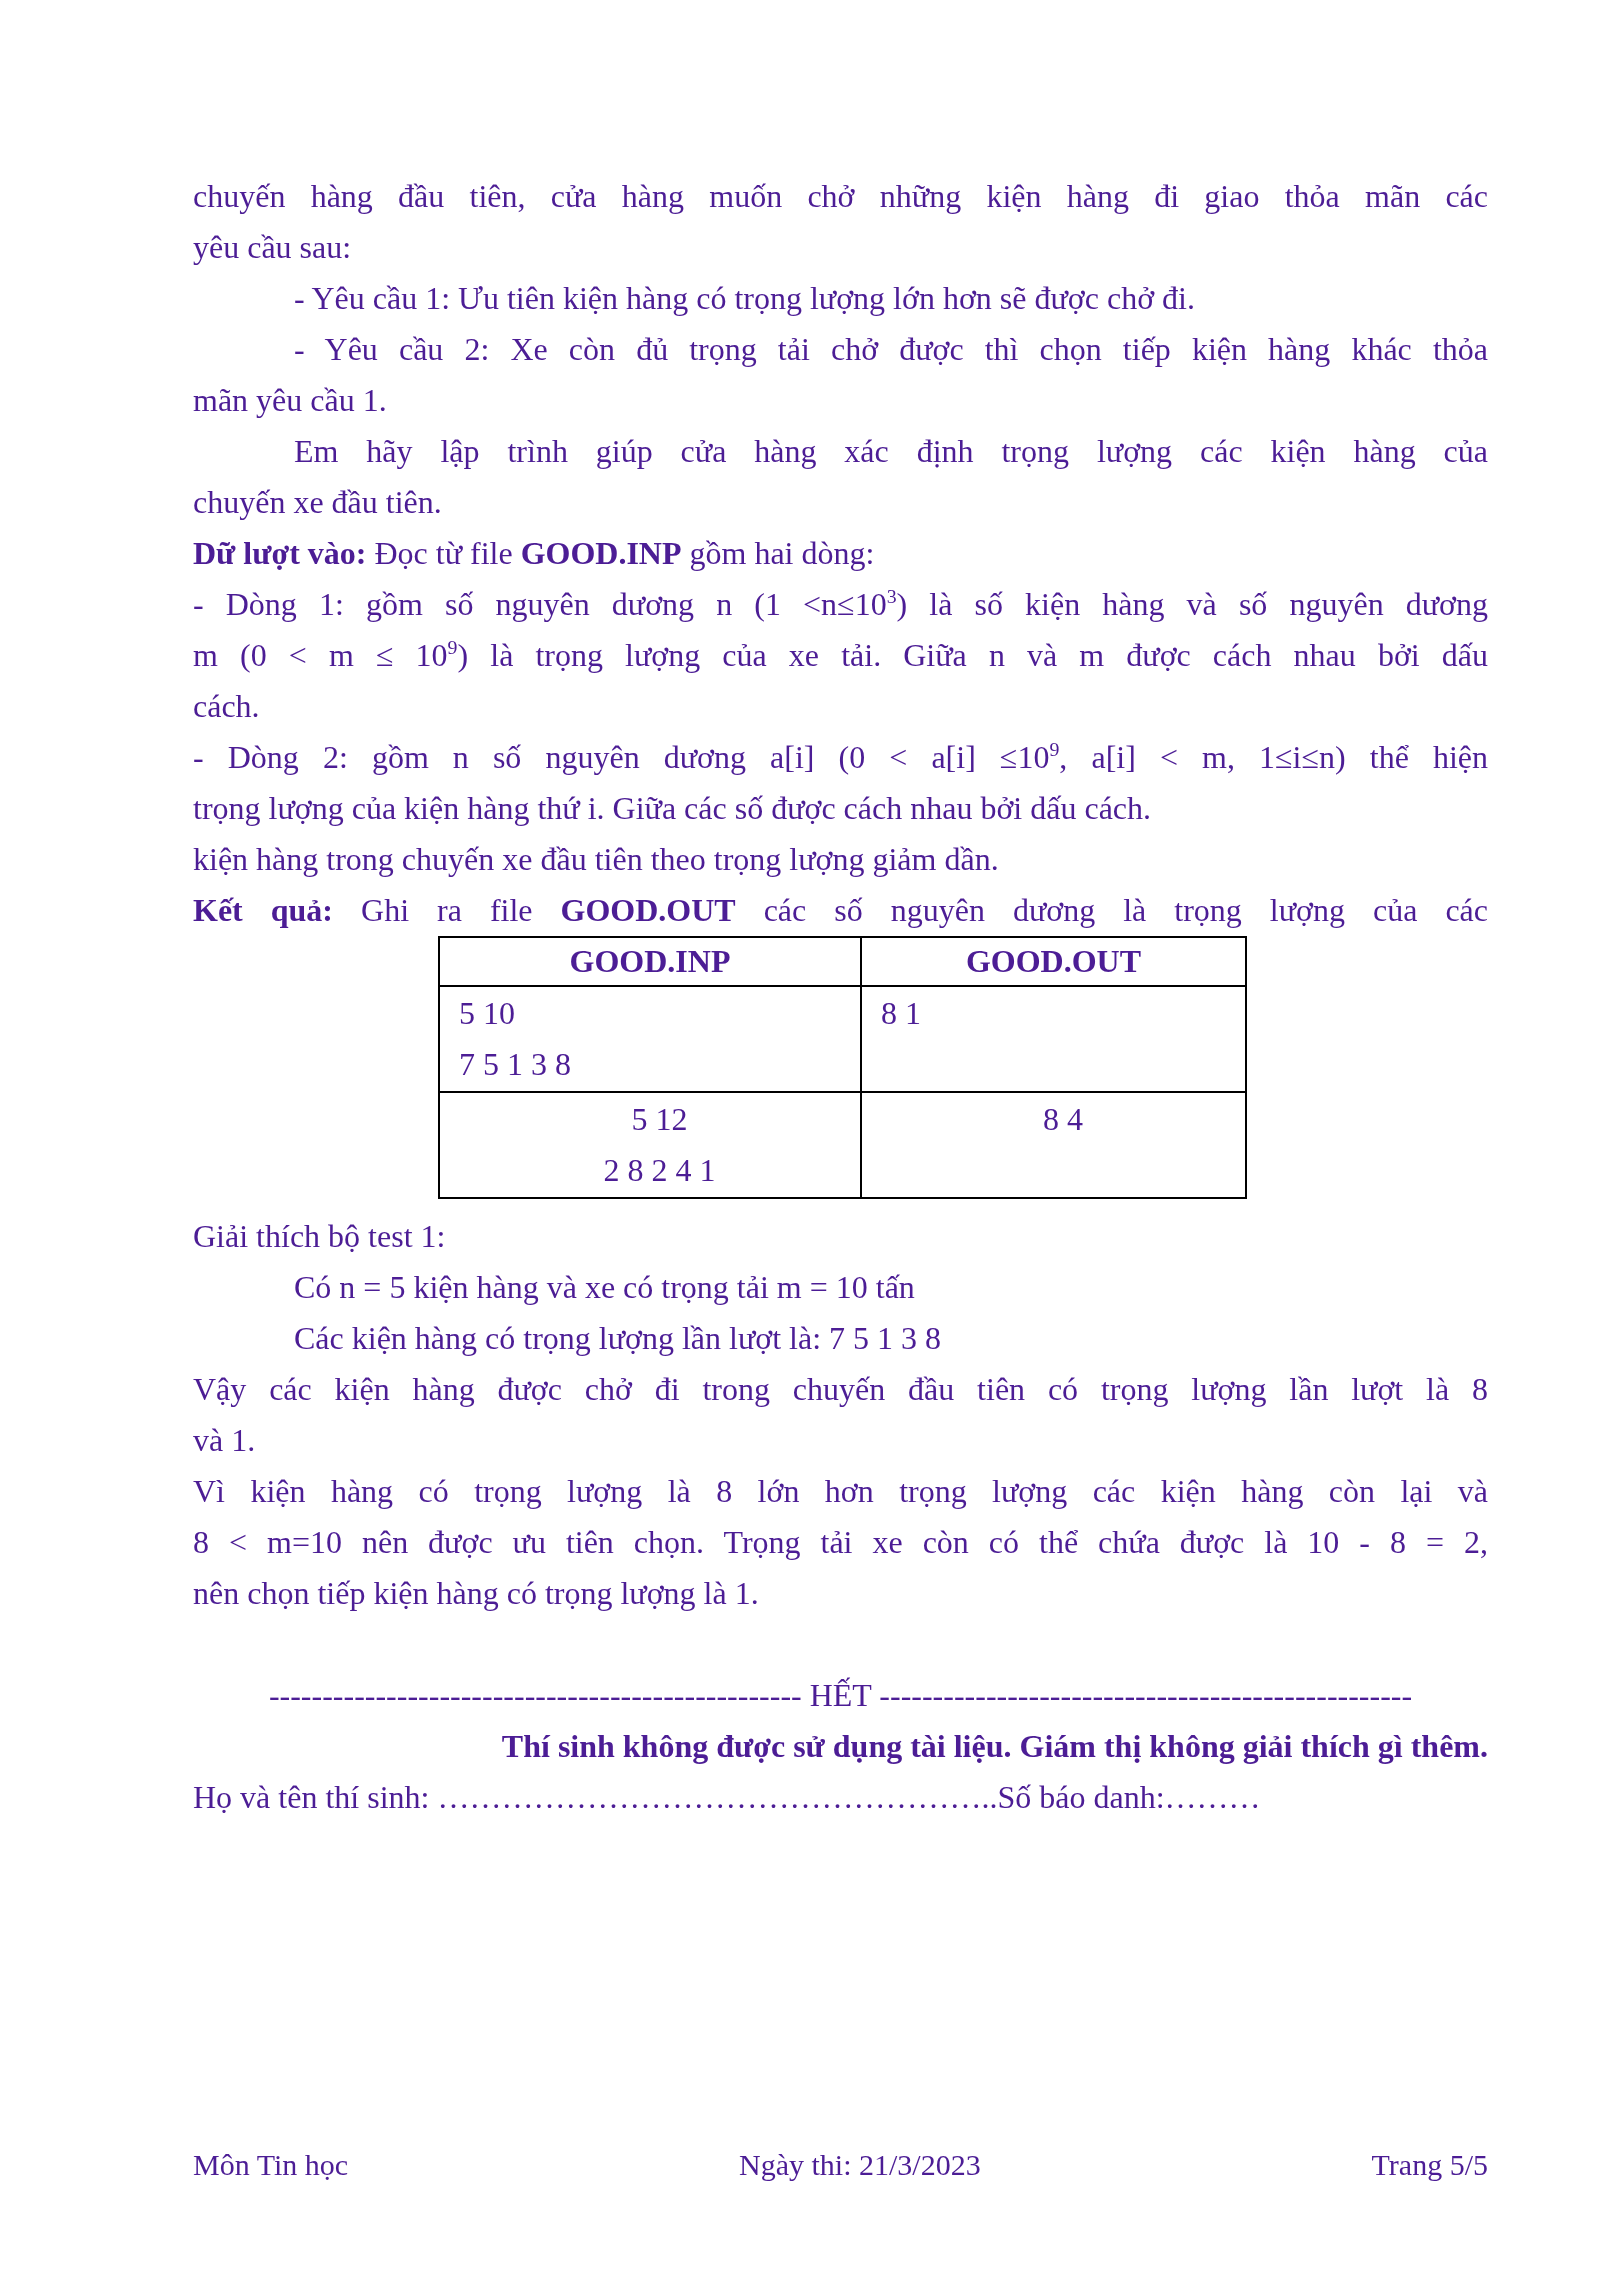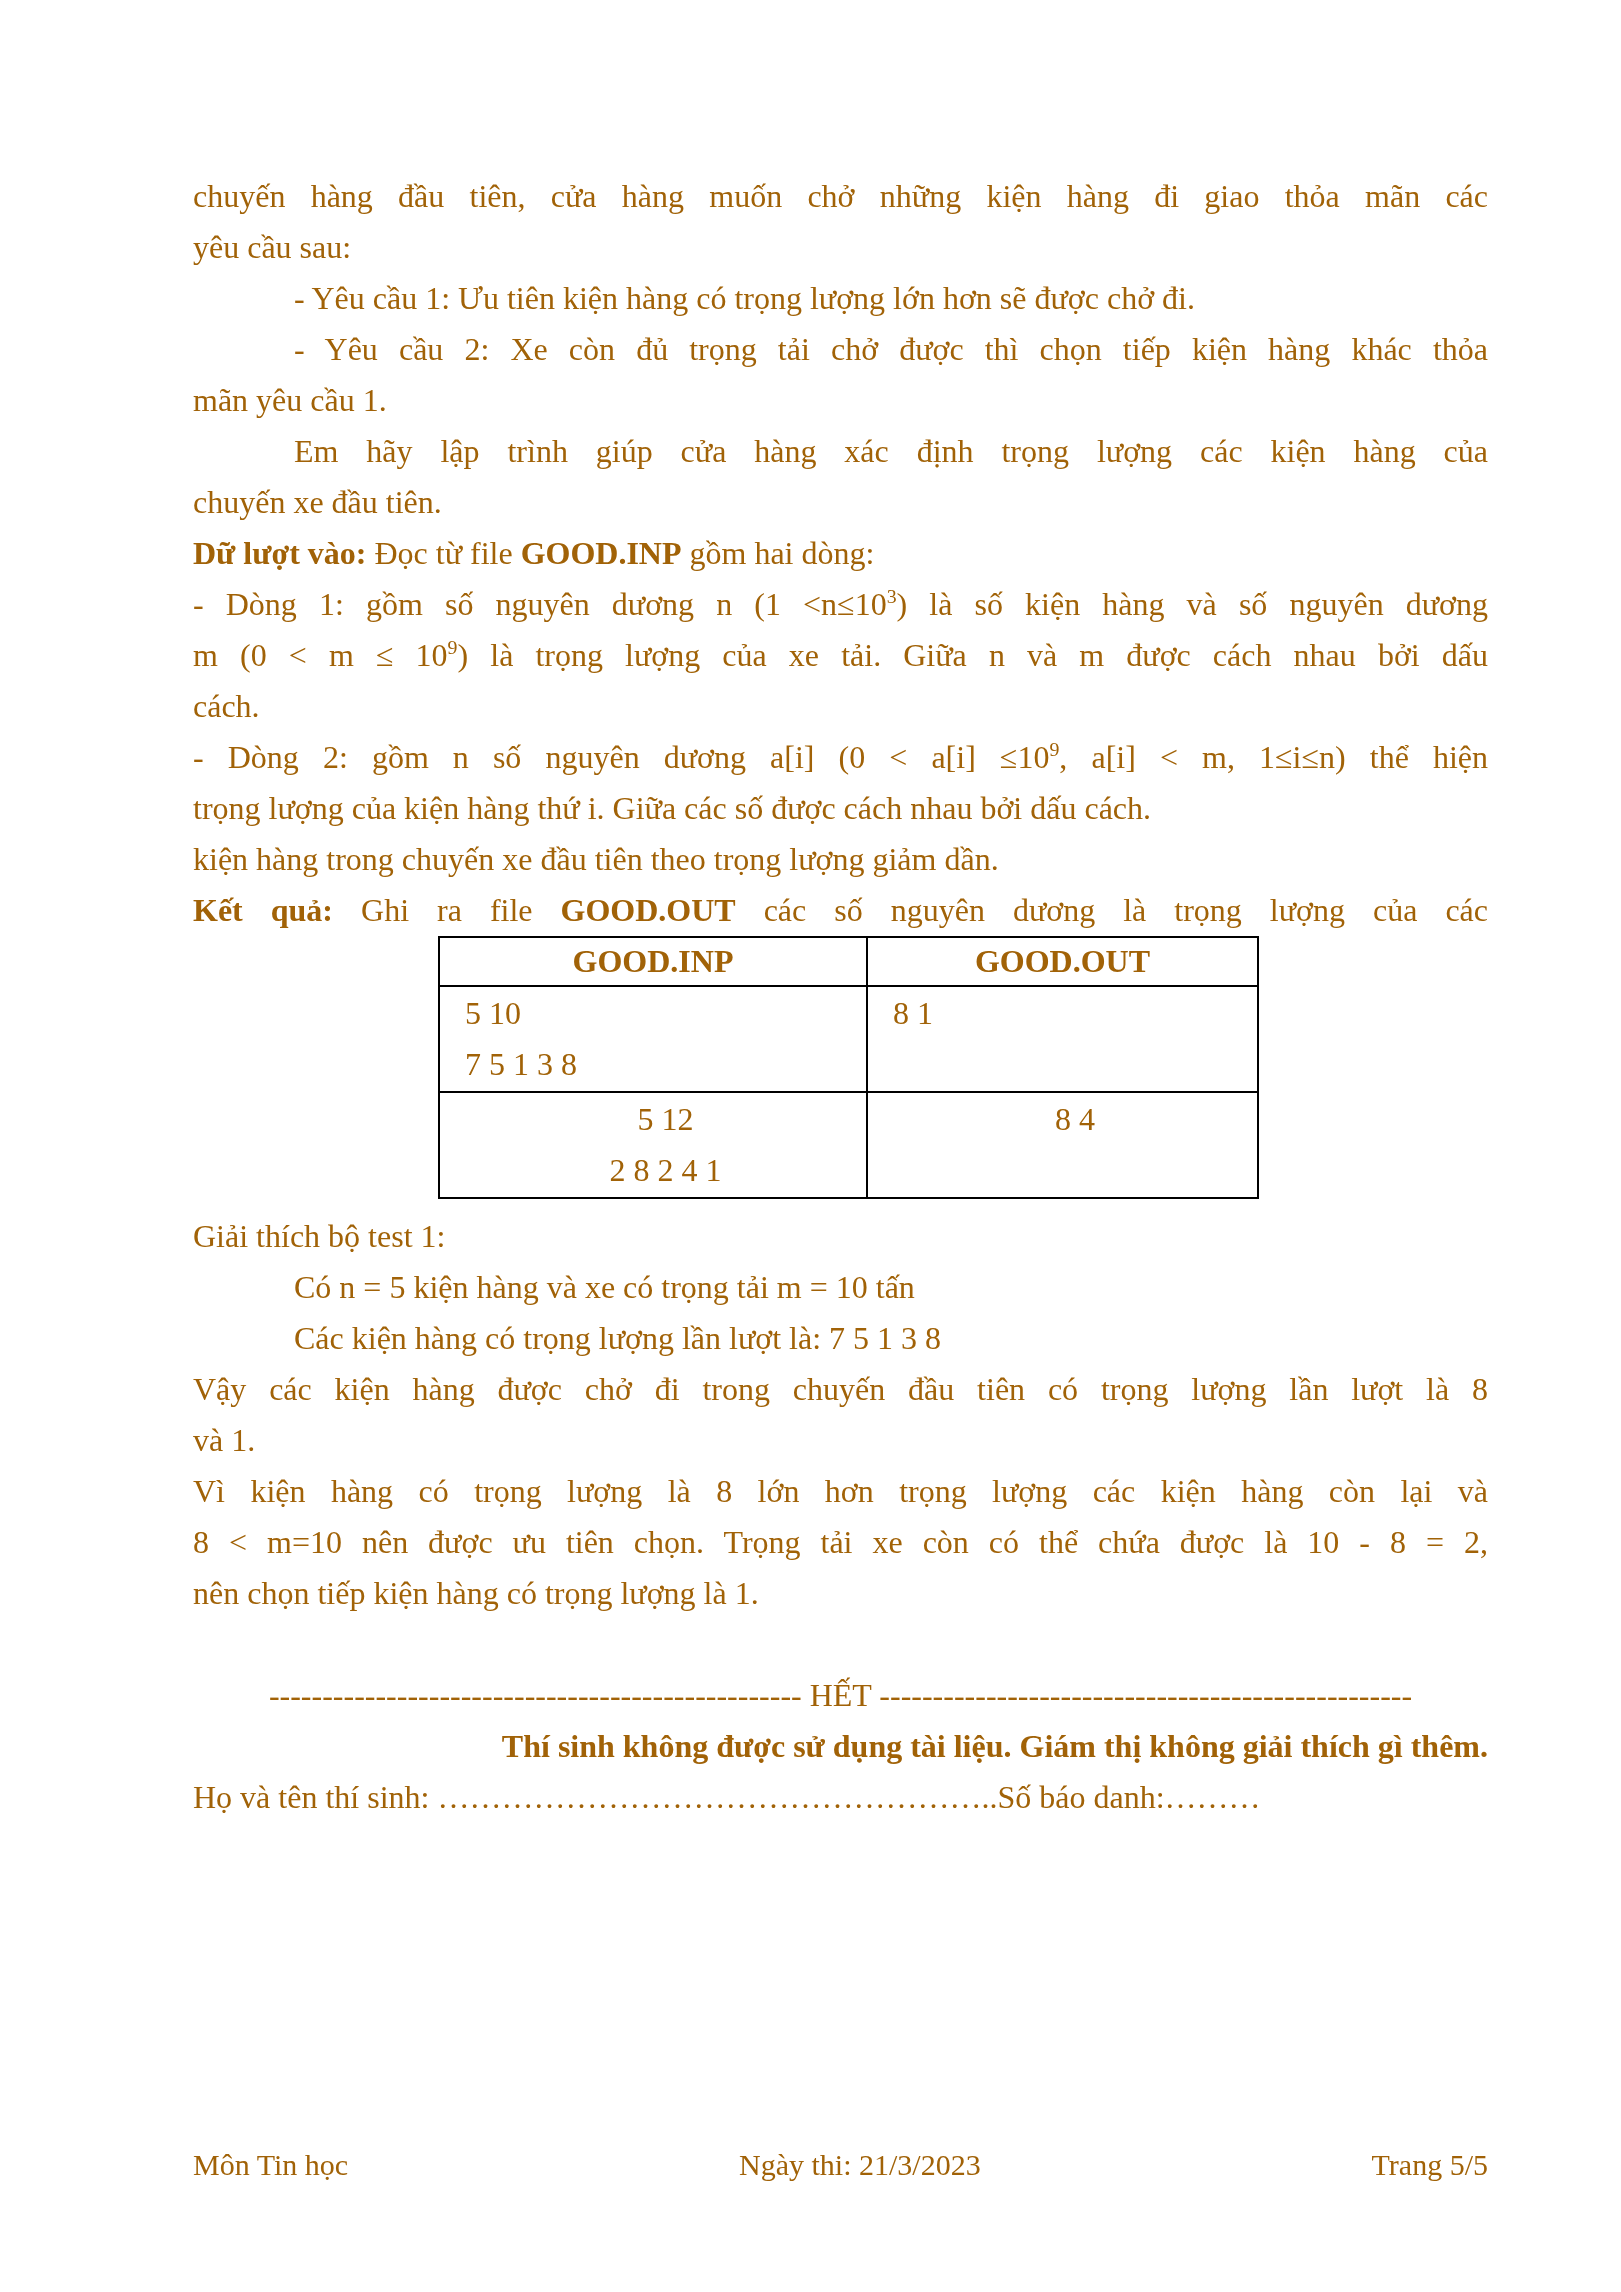--- a/index.html
+++ b/index.html
@@ -2,21 +2,21 @@
 <html><head>
 <meta charset="utf-8">
 <style>
   html, body { margin: 0; padding: 0; background: #888; }
   .page {
     position: relative;
     width: 1621px;
     height: 2293px;
     margin: 0 auto;
     background: #ffffff;
-    color: #a16207;
+    color: #4c1d95;
     font-family: "Liberation Serif", "DejaVu Serif", serif;
     font-size: 32px;
     overflow: hidden;
   }
   .content {
     position: absolute;
     left: 193px;
     top: 171px;
     width: 1295px;
   }
@@ -42,21 +42,21 @@
   .extable th {
     border-top: 2.9px solid #000;
     height: 47px;
     font-weight: bold;
     text-align: center;
     padding: 0;
   }
   .extable td {
     vertical-align: top;
     height: 102px;
-    padding: 1px 0 1px 25px;
+    padding: 1px 0 1px 19px;
     line-height: 51px;
   }
   .extable tbody tr + tr td { border-top: 2.9px solid #000; text-align: center; }
   .col-inp { width: 401px; }
   .col-out { width: 364px; }
   .cell-line { line-height: 51px; }
 
   .spacer { height: 51px; }
   .het-line {
     line-height: 51px;

